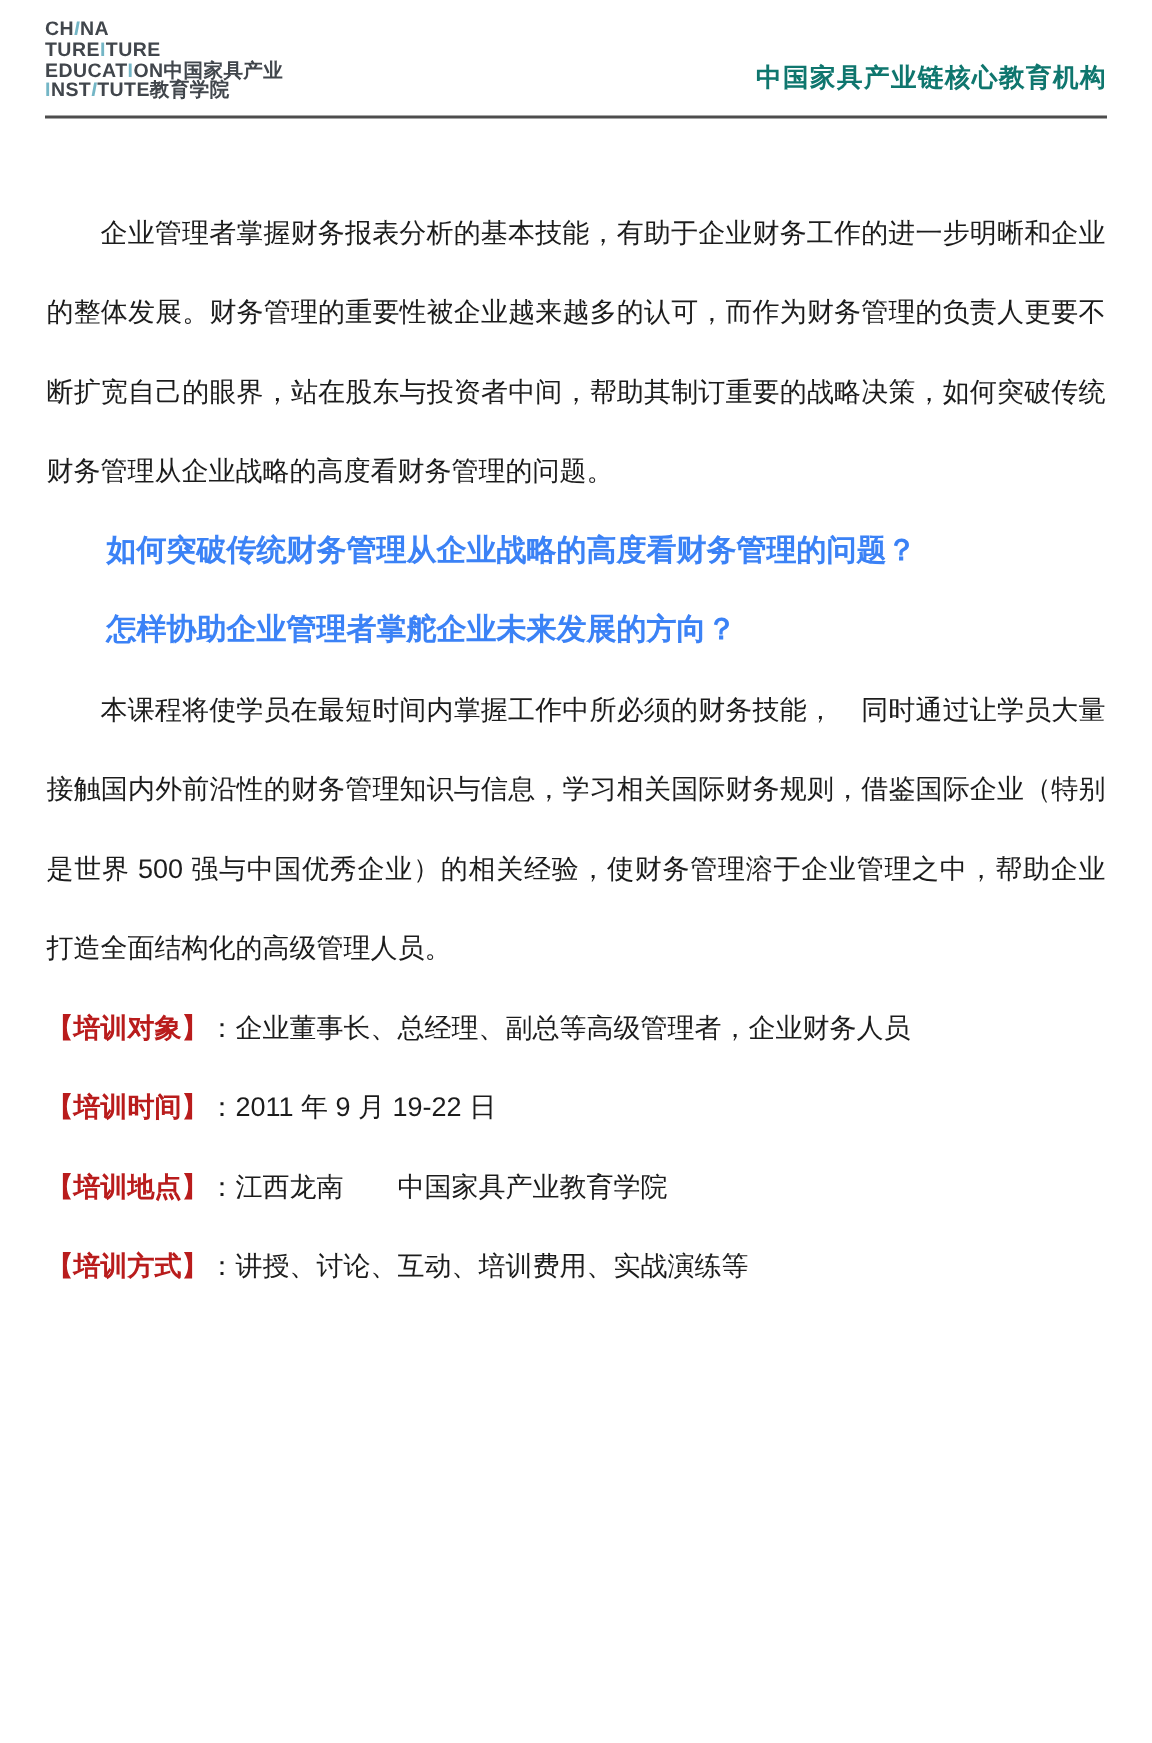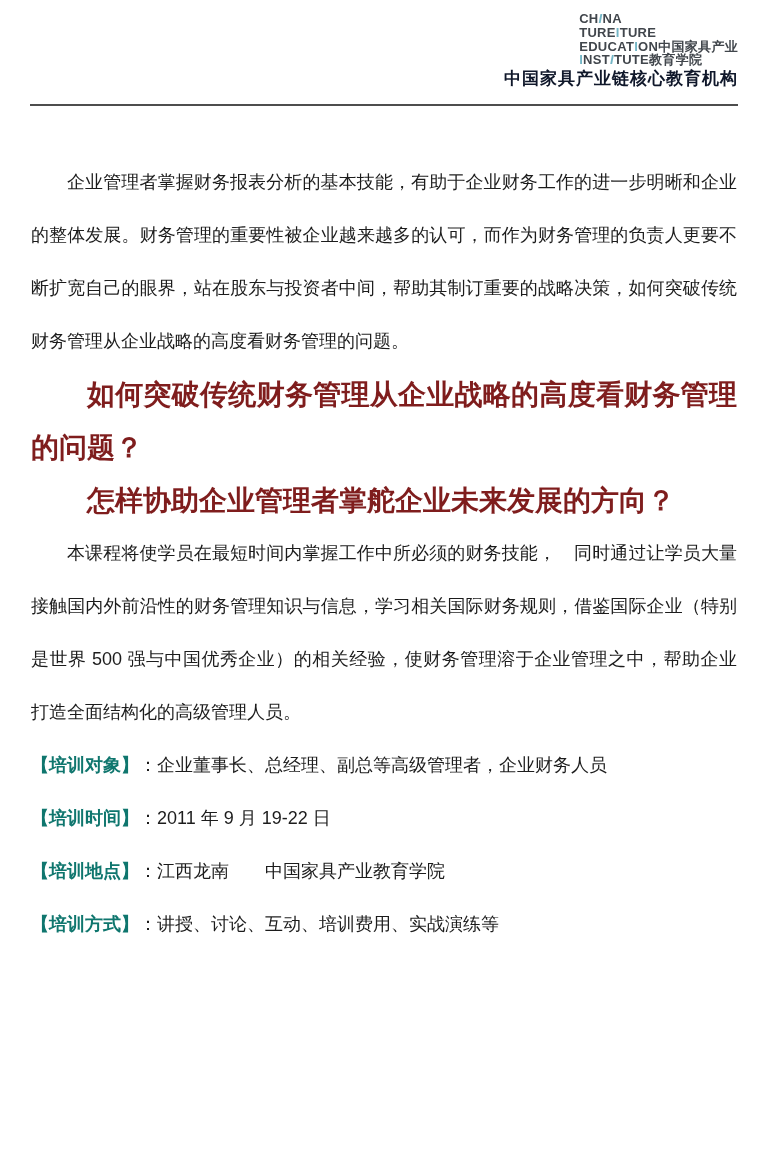--- a/index.html
+++ b/index.html
@@ -11,36 +11,35 @@
     background: #ffffff;
     overflow: hidden;
     font-family: "Liberation Sans", "DejaVu Sans", sans-serif;
     color: #1c1c1c;
   }
   .header { padding: 12px 30px 0 30px; }
   .header-row {
     display: flex;
     justify-content: space-between;
     align-items: flex-end;
-    flex-direction: column;
   }
   .logo {
     font-size: 13px;
     line-height: 1.06;
     font-weight: 700;
     letter-spacing: 0.3px;
     color: #41464c;
     white-space: nowrap;
   }
   .logo .teal { color: var(--teal, #74b6c6); }
   .logo .it { font-style: italic; }
   .tagline {
     font-size: 17px;
     font-weight: 700;
-    color: #0f172a;
+    color: #0f766e;
     padding-bottom: 4px;
     letter-spacing: 1px;
   }
   .rule {
     height: 0;
     border-top: 2px solid #4d4d4d;
     margin-top: 10px;
   }
   .title {
     margin: 20px 0 0 0;
@@ -55,25 +54,25 @@
     margin: 50px 31px 0 31px;
     font-size: 18px;
     line-height: 53px;
     text-align: justify;
   }
   .content p { margin: 0; padding: 0; }
   .para { text-indent: 2em; }
   .question {
     text-indent: 2em;
     font-weight: 700;
-    font-size: 28px;
-    color: #7f1d1d;
+    font-size: 20px;
+    color: #3b82f6;
   }
   .info { text-align: left; white-space: pre-wrap; }
-  .info .label { font-weight: 700; color: #0f766e; }
+  .info .label { font-weight: 700; color: #b91c1c; }
   .info .value { font-weight: 400; }
 </style>
 </head>
 <body>
 
 <div class="page">
   <div class="header">
     <div class="header-row">
       <div class="logo" id="logo">
           <div><span>CH</span><span class="teal it">I</span><span>NA</span></div>

